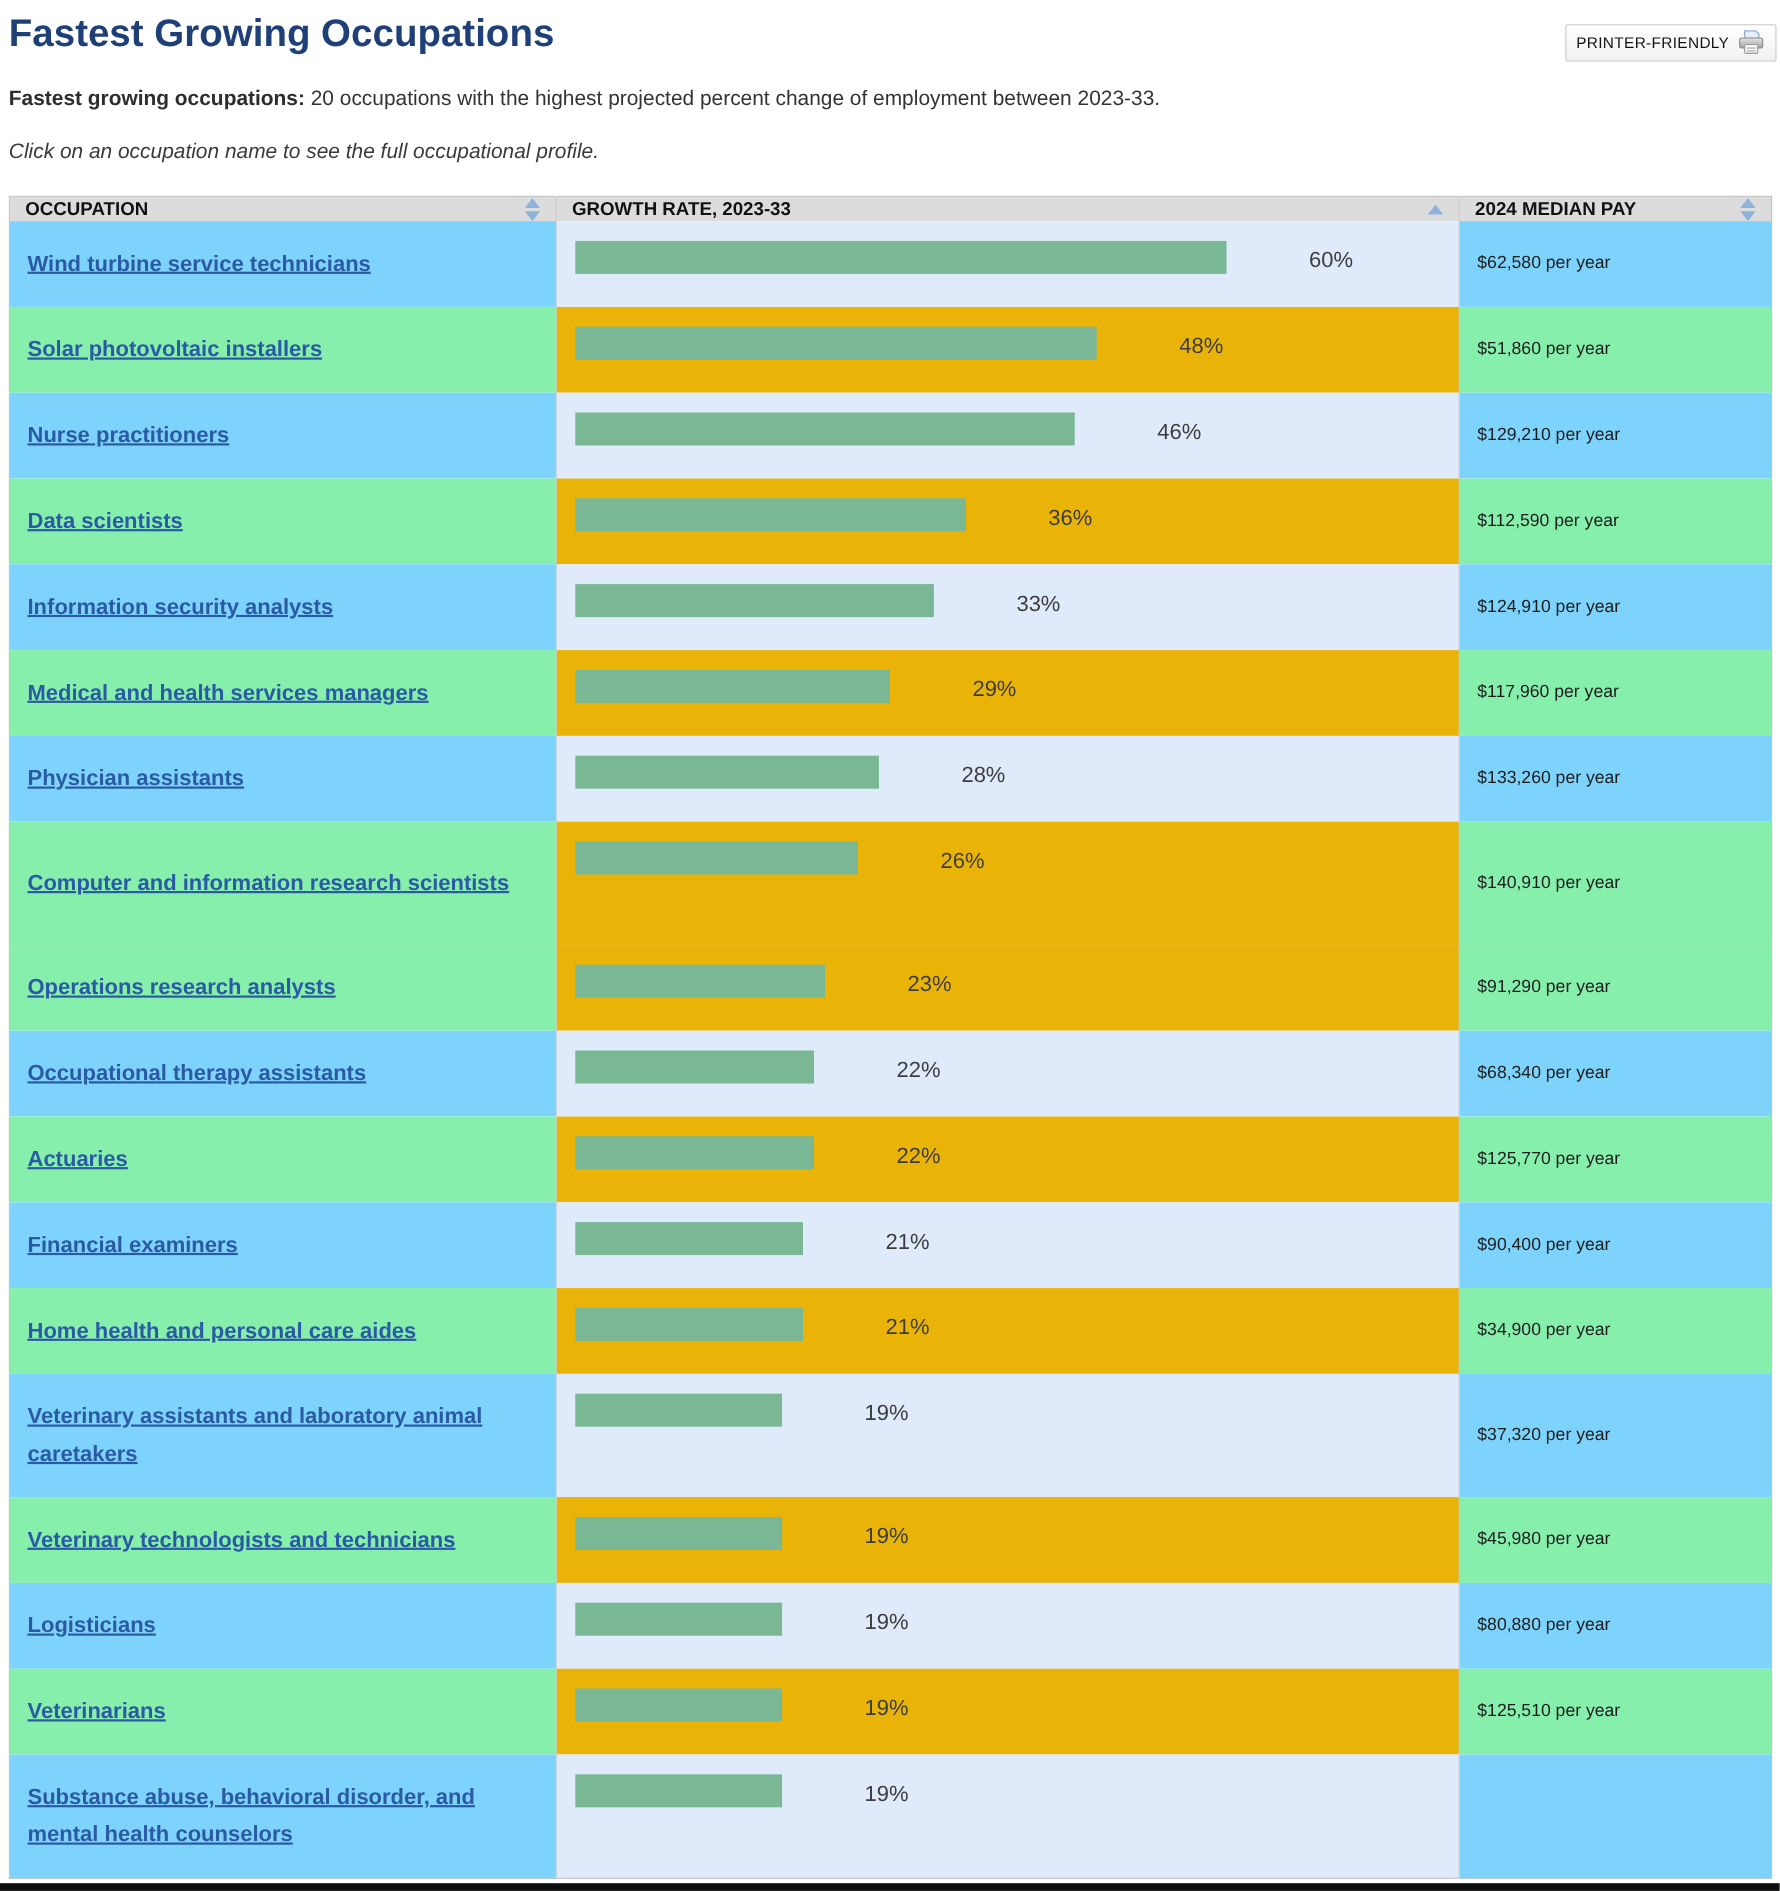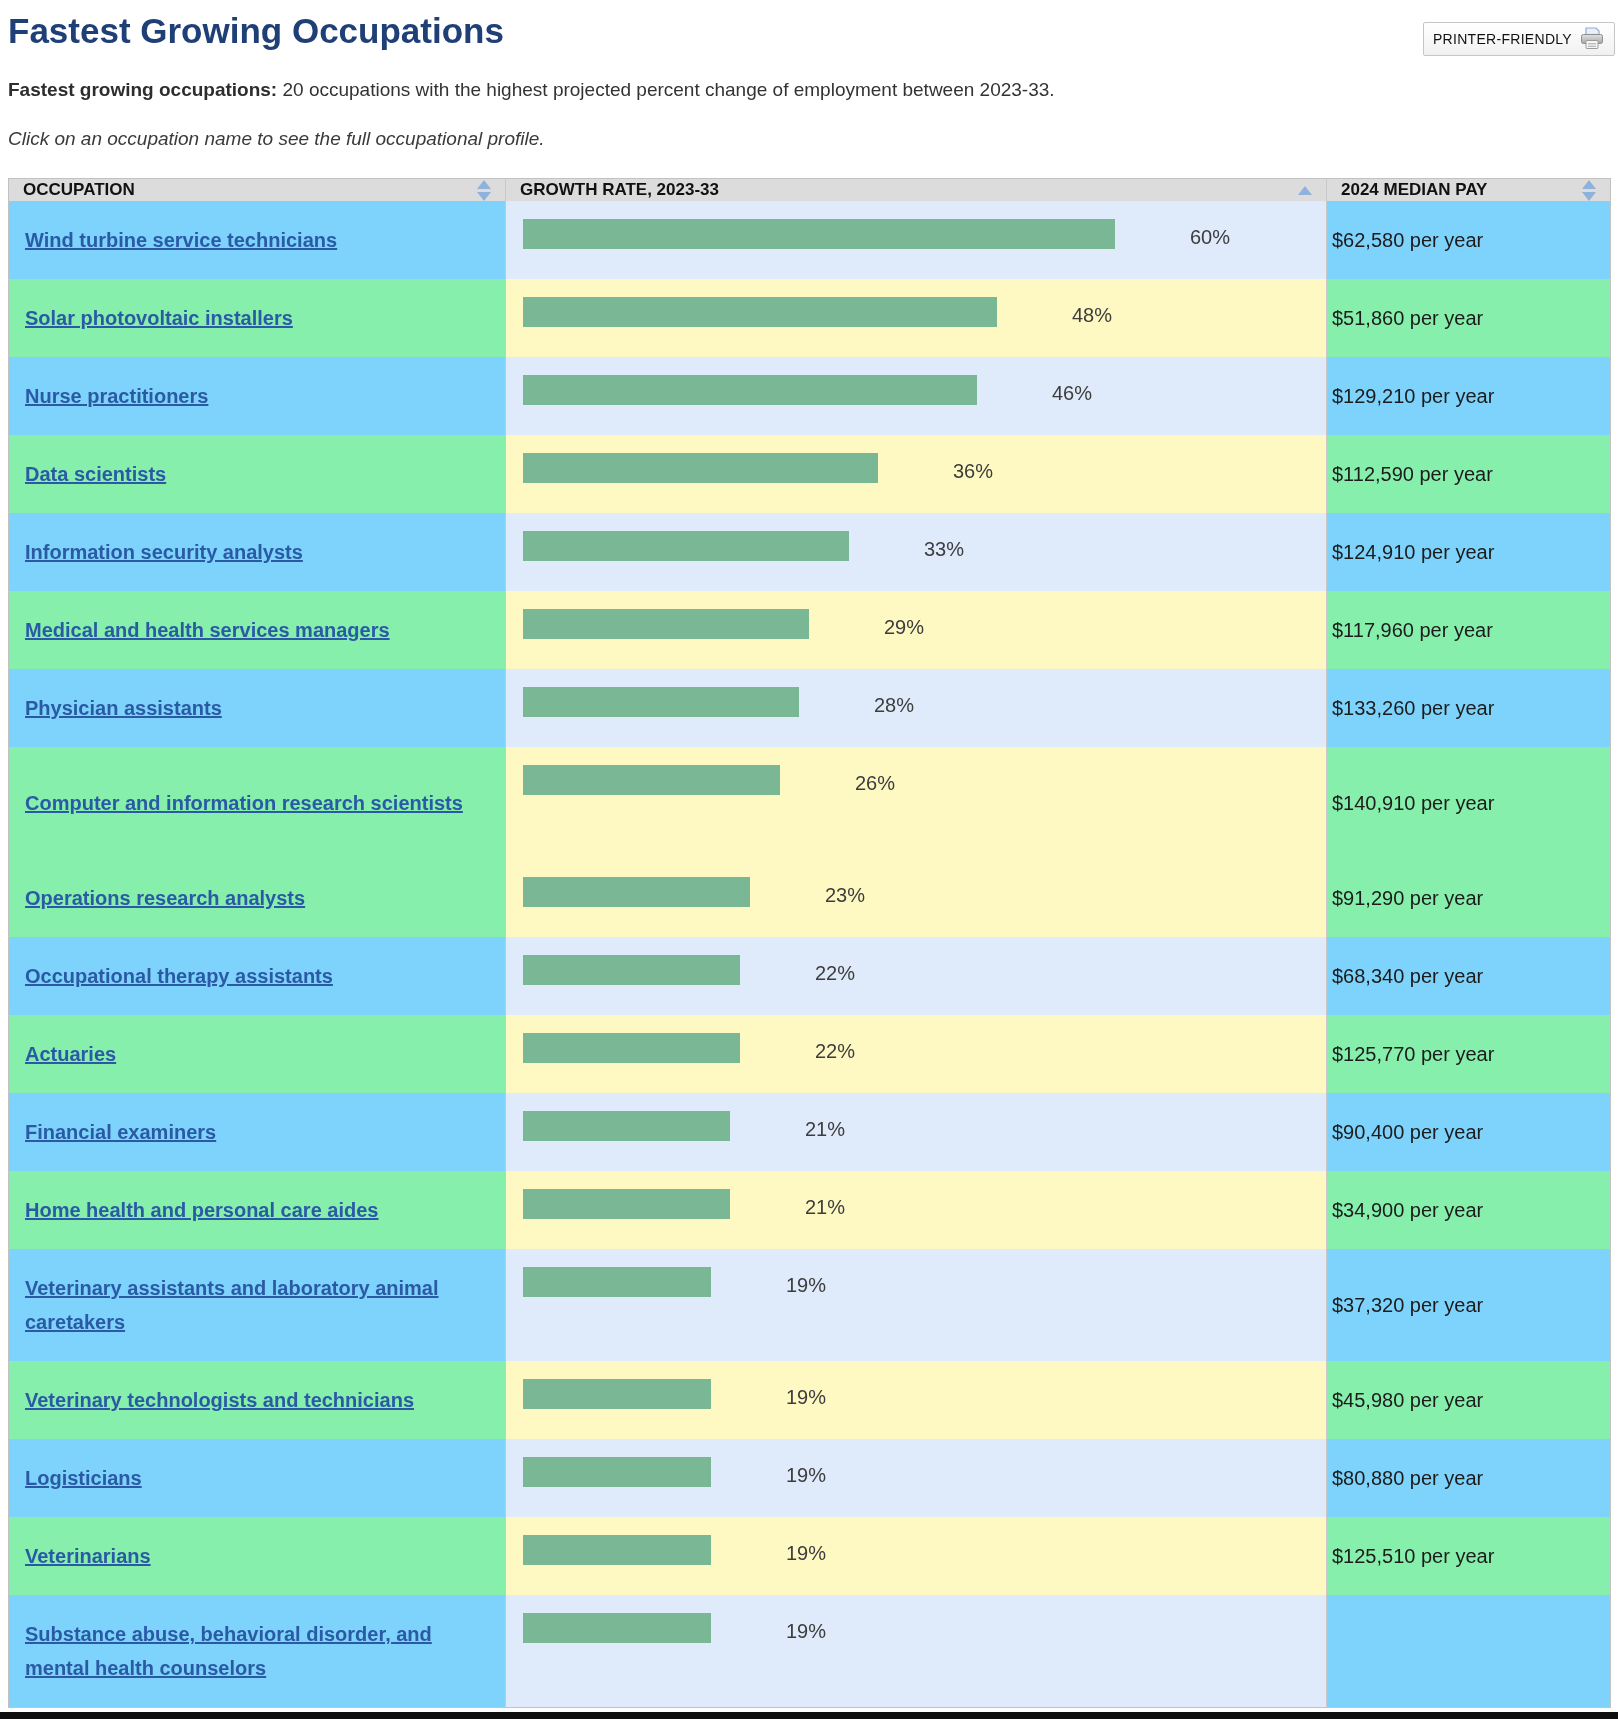--- a/index.html
+++ b/index.html
@@ -52,26 +52,26 @@
   a.occ{
     color:#2b5aa5;font-weight:bold;font-size:20px;line-height:1.7;
     text-decoration:underline;cursor:pointer;
   }
 
   td.c-growth{vertical-align:top;}
   .bar-wrap{display:flex;align-items:flex-end;margin:17px 0 0 16px;}
   .bar{height:30px;background:#79b795;flex:none;}
   .pct{margin-left:75px;font-size:20px;color:#3d3d3d;white-space:nowrap;}
 
-  td.c-pay{padding:0 5px;font-size:20px;color:#1c1c1c;}
+  td.c-pay{padding:0 16px;font-size:16px;color:#1c1c1c;}
 
   tr.odd td.c-occ, tr.odd td.c-pay{background:#7dd3fc;}
   tr.odd td.c-growth{background:#dfeafb;}
   tr.even td.c-occ, tr.even td.c-pay{background:#86efac;}
-  tr.even td.c-growth{background:#fef9c3;}
+  tr.even td.c-growth{background:#eab308;}
 
   .footer-bar{position:absolute;left:0;bottom:0;width:100%;height:7px;background:#0e0e0e;}
 </style>
 </head>
 <body>
 
 <div class="content">
 
   <h1>Fastest Growing Occupations</h1>
 

